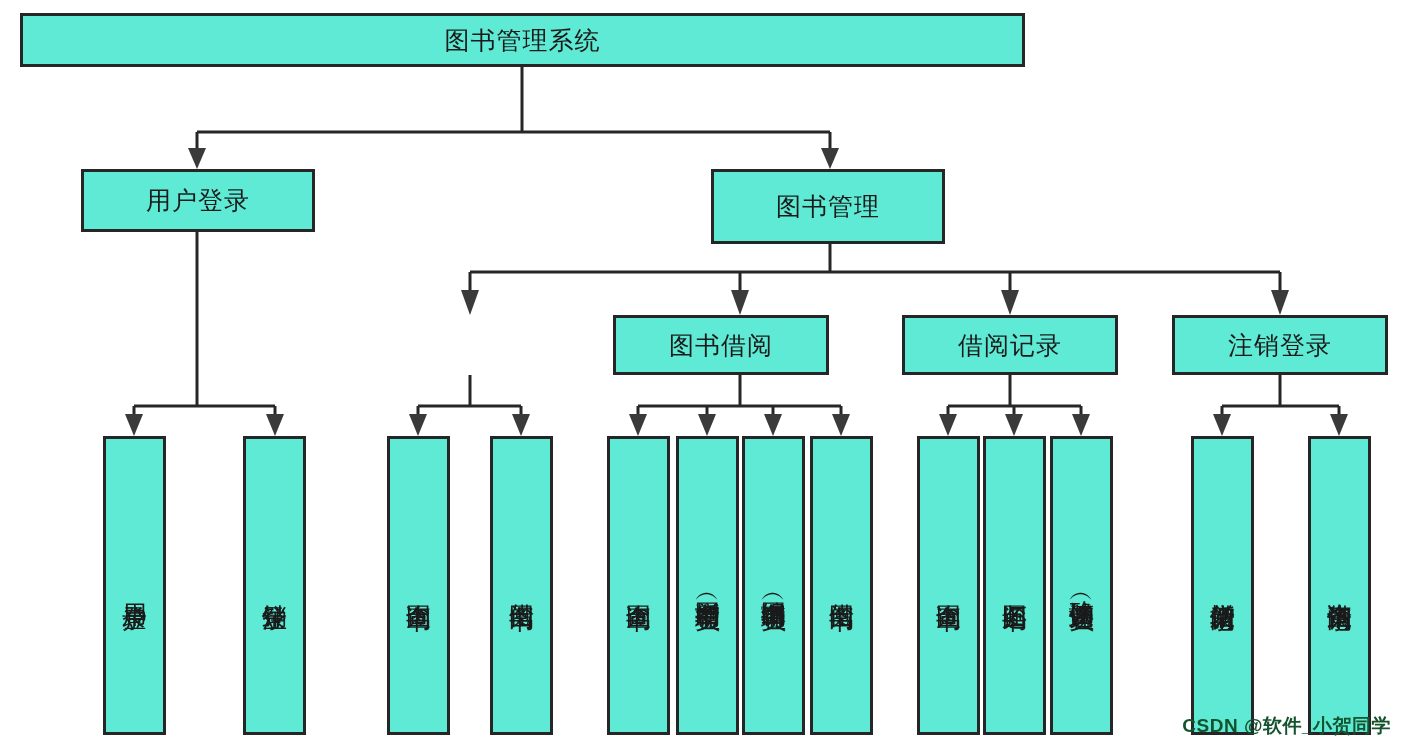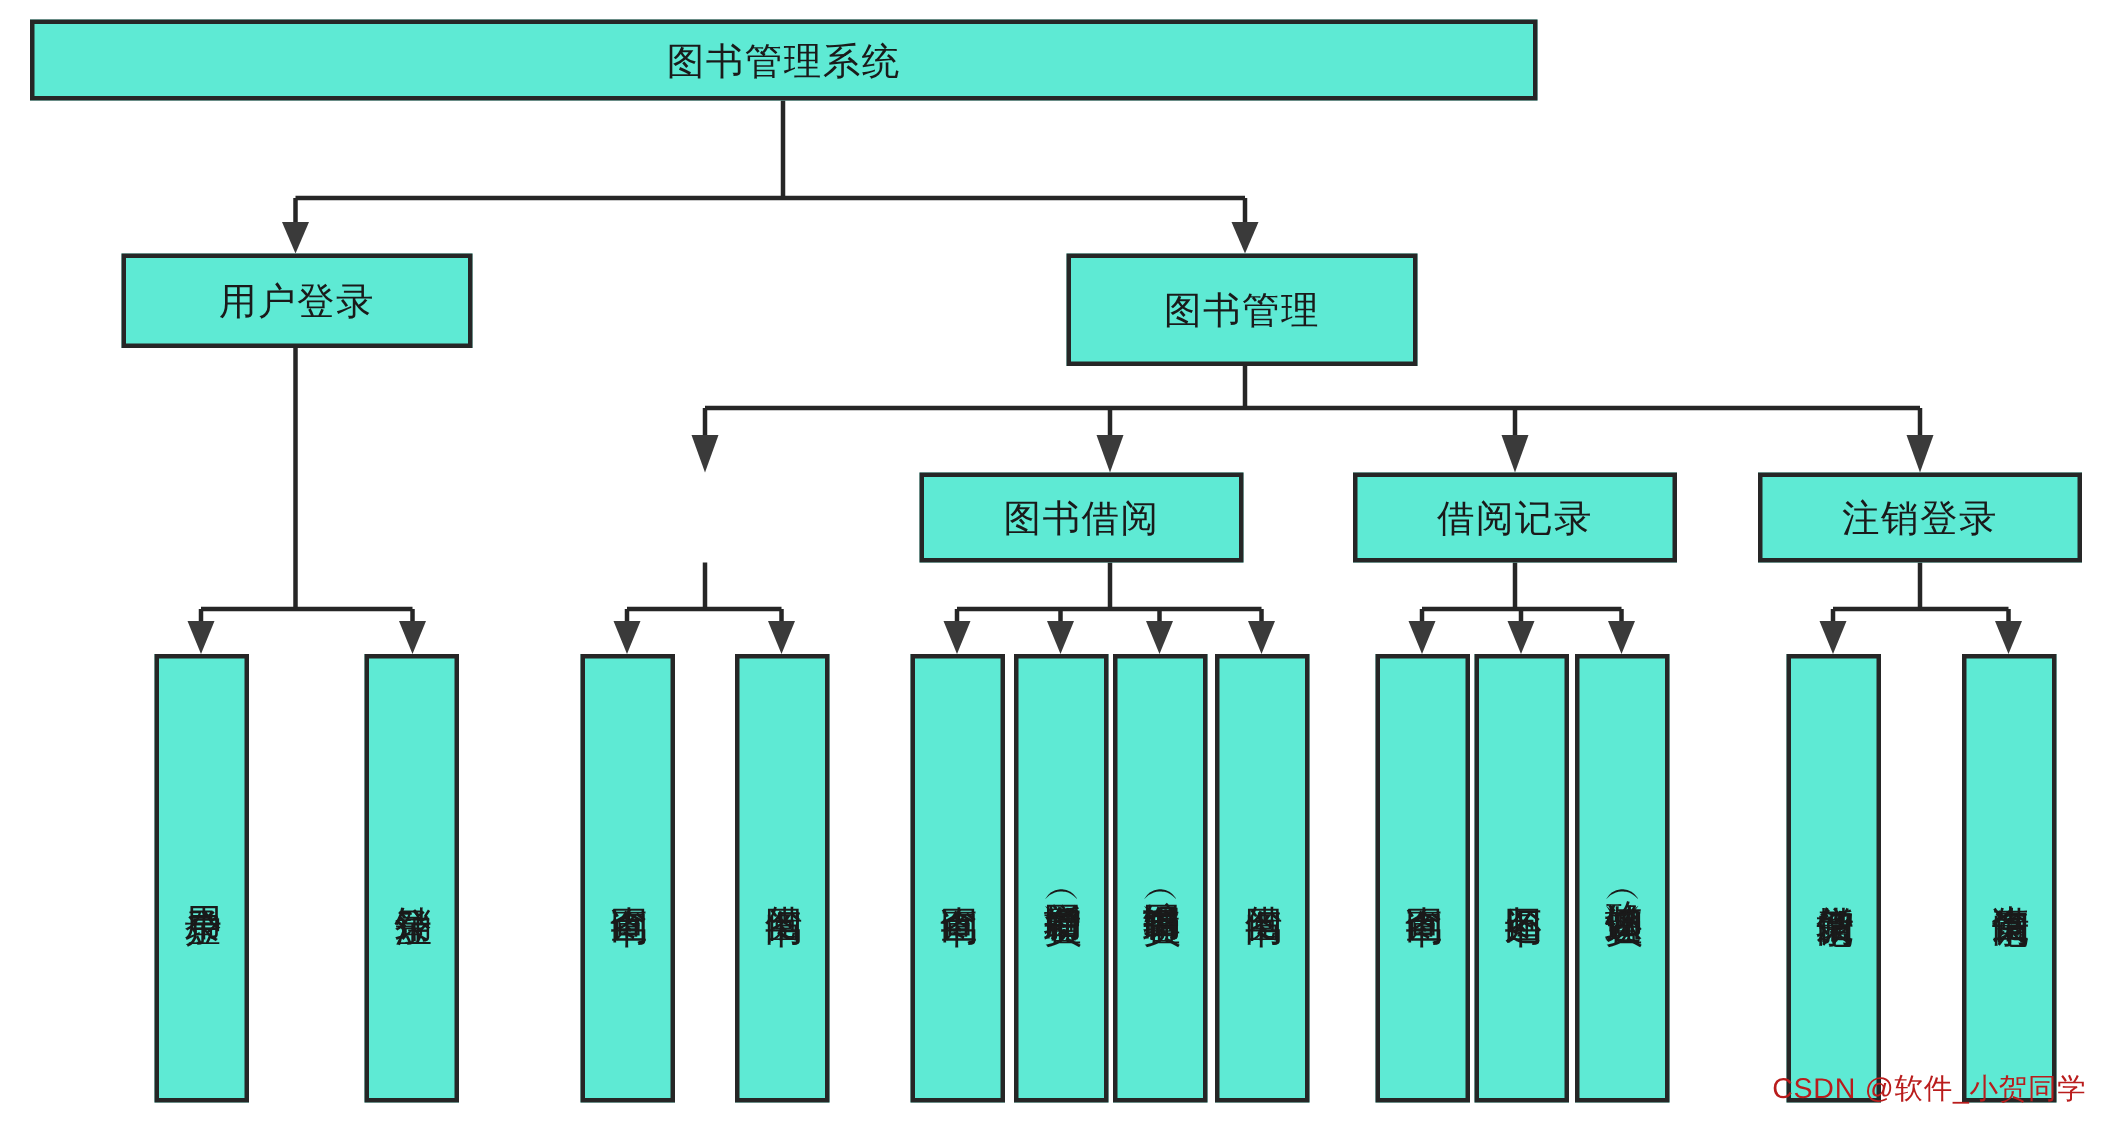--- a/index.html
+++ b/index.html
@@ -36,24 +36,25 @@
   .arrow-head {
     fill: #3a3a3a;
     stroke: none;
   }
   .watermark-text {
     position: absolute;
     right: 14px;
     bottom: 8px;
     font-family: "Liberation Sans", "DejaVu Sans", sans-serif;
     font-size: 19px;
-    color: #b91c1c;
+    color: #14532d;
     white-space: nowrap;
     letter-spacing: 0.5px;
     user-select: none;
+    font-weight: bold;
   }
   .vlabel-wrap {
     display: flex;
     align-items: center;
     justify-content: center;
     width: 100%;
     height: 100%;
   }
   .vlabel {
     writing-mode: vertical-rl;

